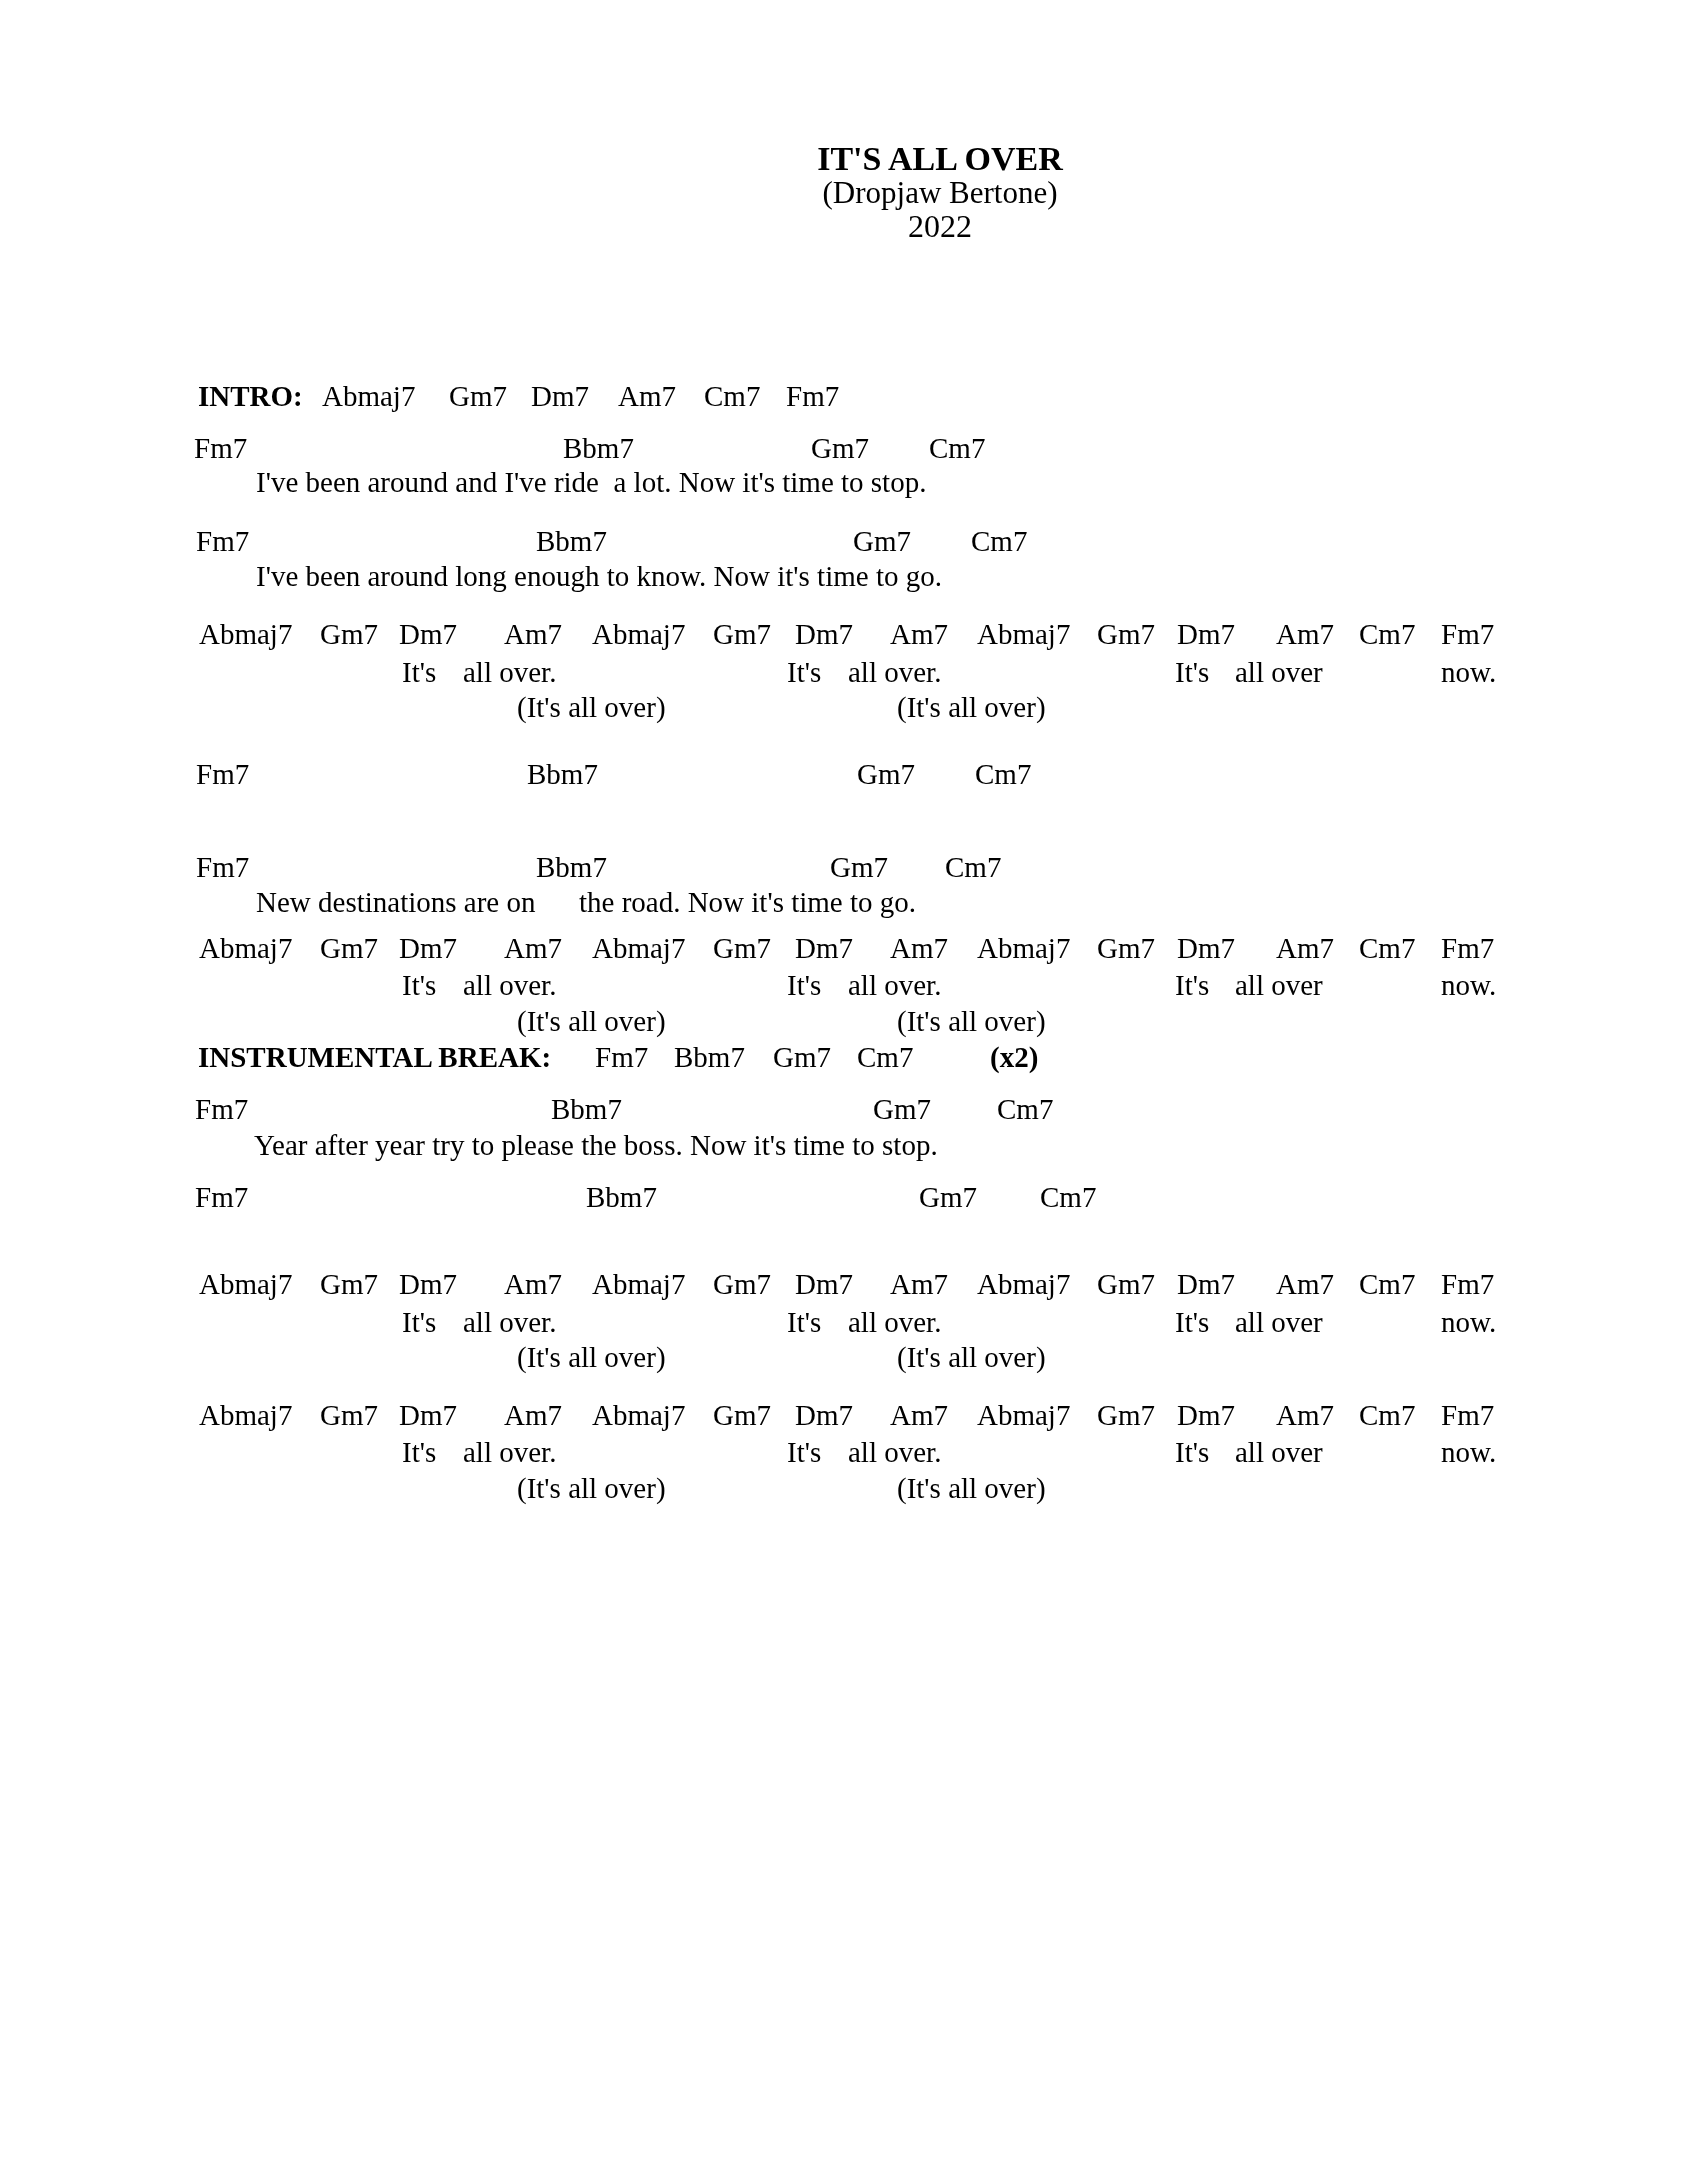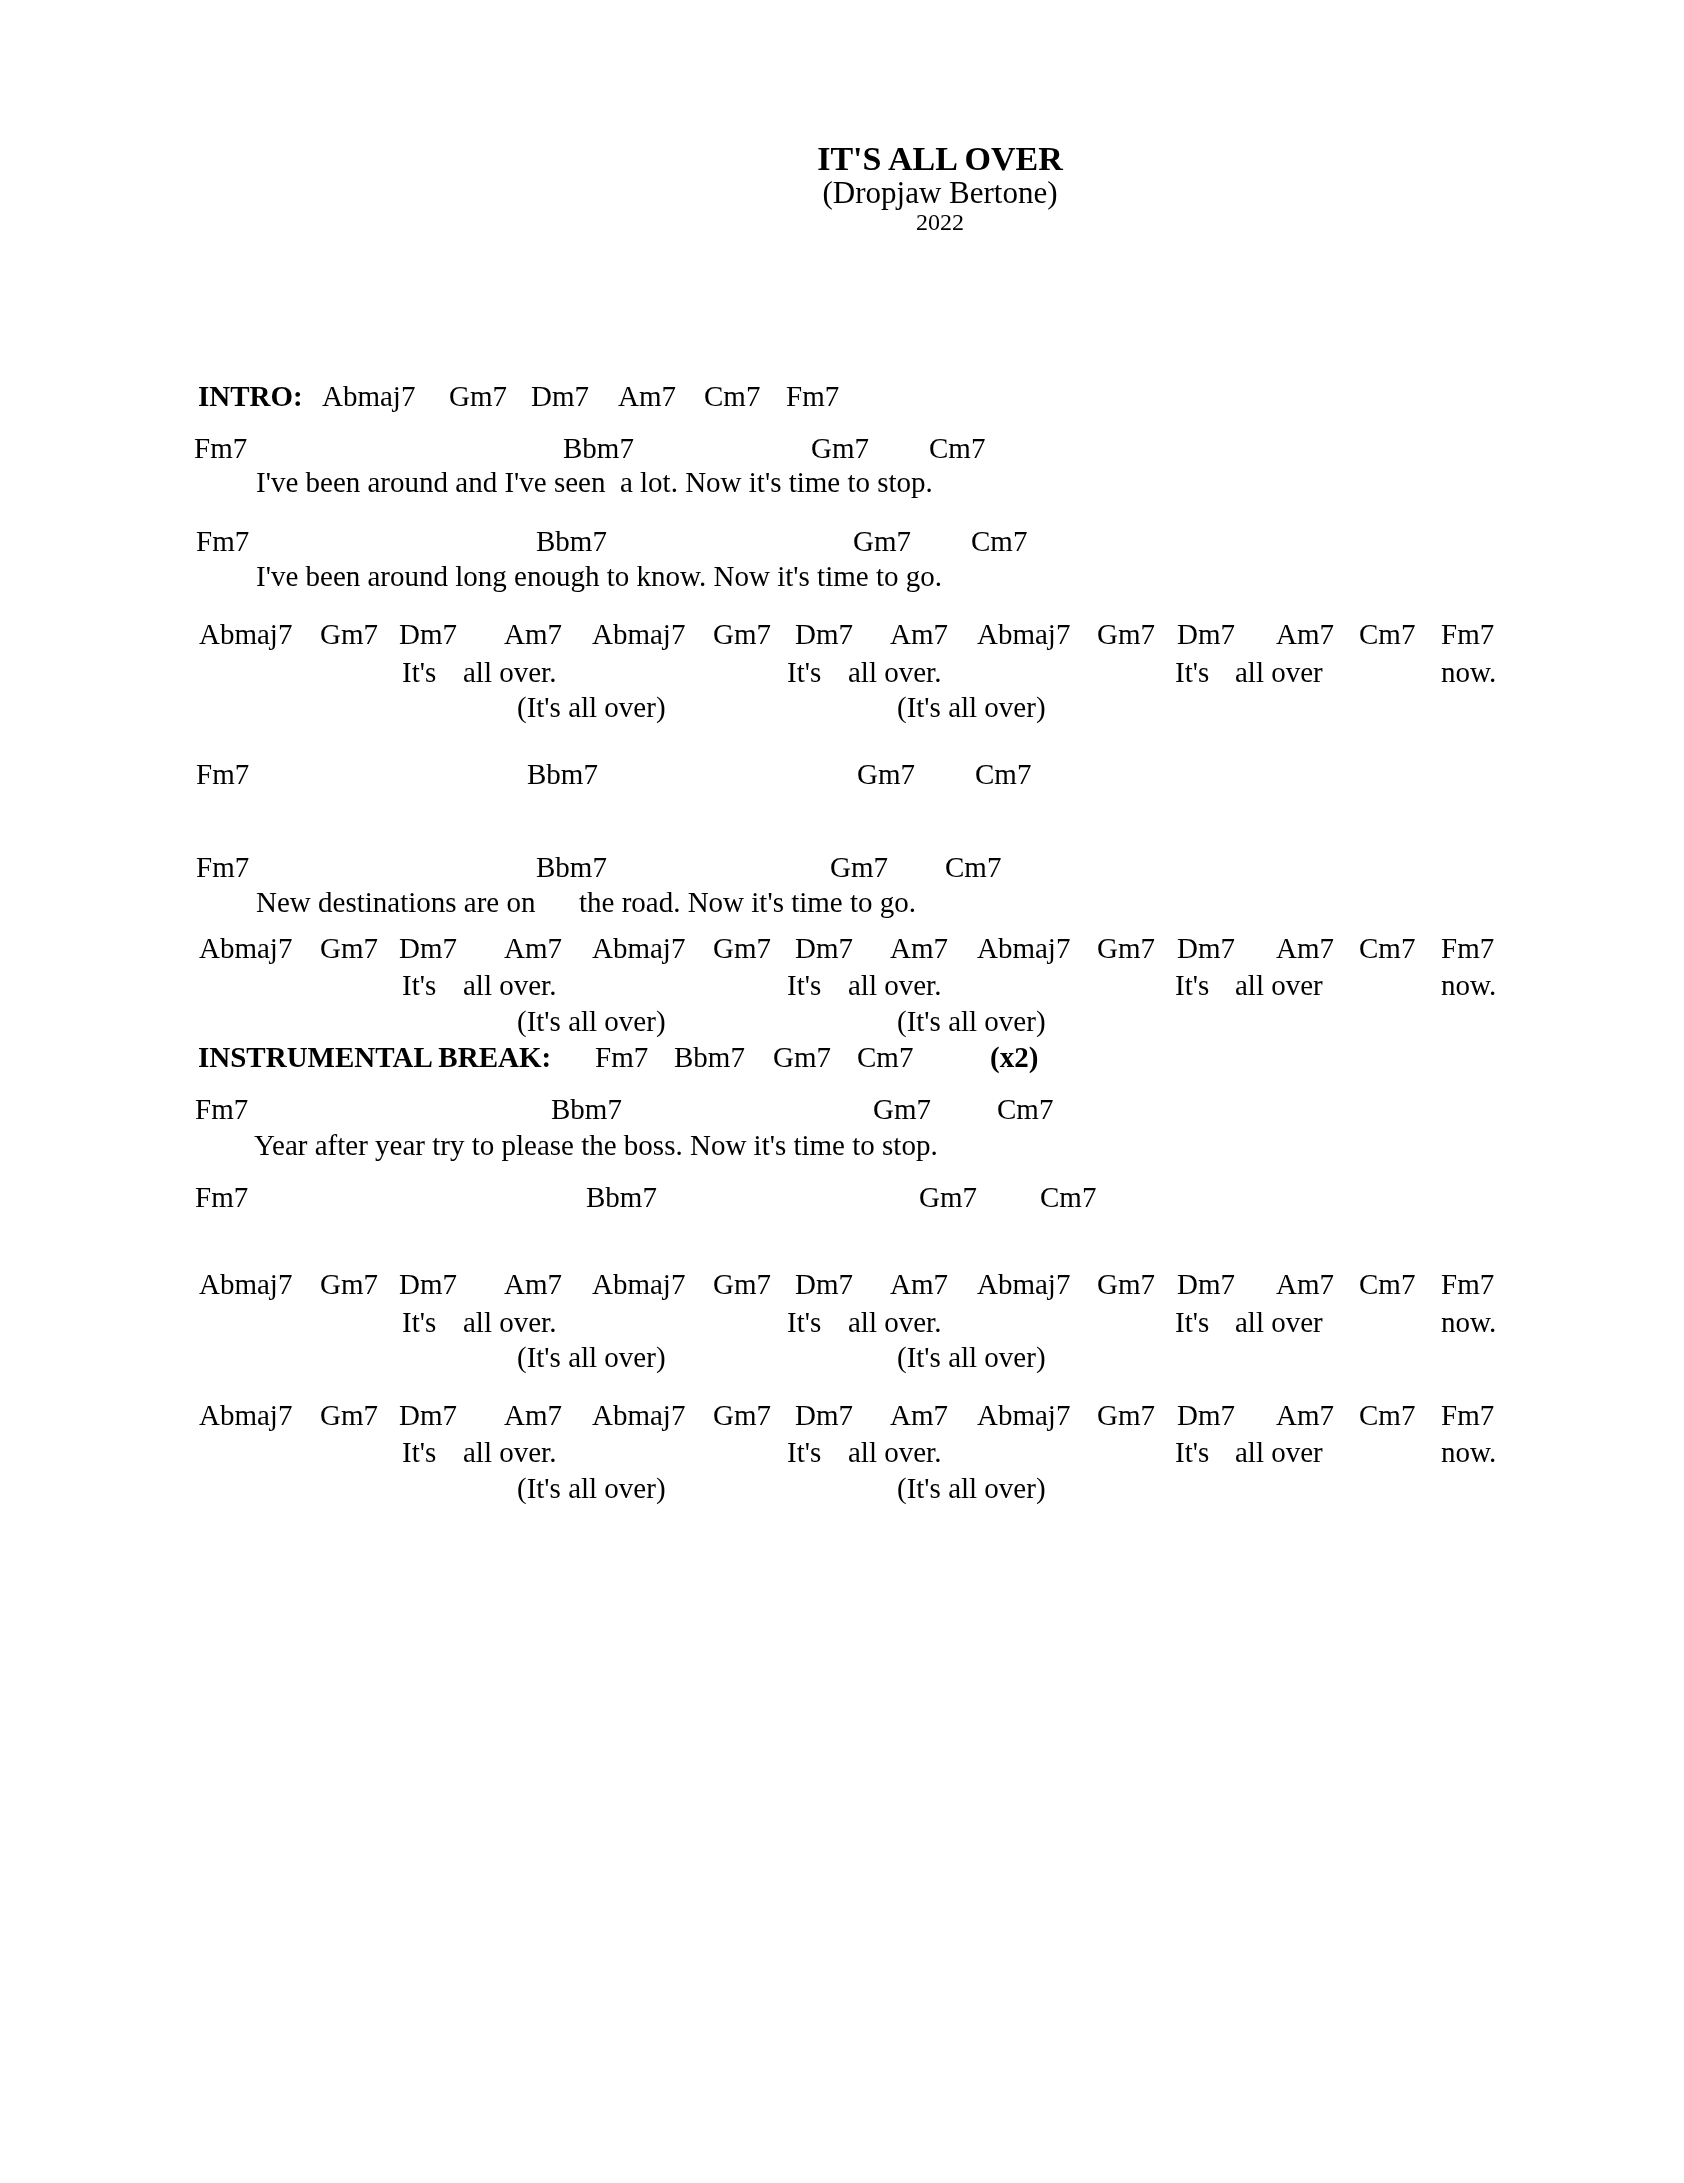--- a/index.html
+++ b/index.html
@@ -14,21 +14,21 @@
   }
   .centered {
     position: absolute;
     left: 940px;
     transform: translateX(-50%);
     white-space: pre;
     line-height: 1;
   }
   .title-main { top: 142px; font-size: 34px; font-weight: bold; }
   .title-sub  { top: 177px; font-size: 31px; }
-  .title-year { top: 210px; font-size: 24px; }
+  .title-year { top: 210px; font-size: 32px; }
   .line { position: absolute; left: 0; width: 100%; height: 38px; }
   .tok {
     position: absolute;
     top: 0;
     white-space: pre;
     line-height: 1;
     font-size: 29px;
   }
   .label { font-weight: bold; }
   .chord { font-weight: normal; }
@@ -51,21 +51,21 @@
       <span class="tok chord" style="left: 704px;">Cm7</span>
       <span class="tok chord" style="left: 786px;">Fm7</span>
     </div>
     <div class="line" style="top: 434px;">
       <span class="tok chord" style="left: 194px;">Fm7</span>
       <span class="tok chord" style="left: 563px;">Bbm7</span>
       <span class="tok chord" style="left: 811px;">Gm7</span>
       <span class="tok chord" style="left: 929px;">Cm7</span>
     </div>
     <div class="line" style="top: 468px;">
-      <span class="tok lyric" style="left: 256px;">I've been around and I've seen  a lot. Now it's time to stop.</span>
+      <span class="tok lyric" style="left: 256px;">I've been around and I've ride  a lot. Now it's time to stop.</span>
     </div>
     <div class="line" style="top: 527px;">
       <span class="tok chord" style="left: 196px;">Fm7</span>
       <span class="tok chord" style="left: 536px;">Bbm7</span>
       <span class="tok chord" style="left: 853px;">Gm7</span>
       <span class="tok chord" style="left: 971px;">Cm7</span>
     </div>
     <div class="line" style="top: 562px;">
       <span class="tok lyric" style="left: 256px;">I've been around long enough to know. Now it's time to go.</span>
     </div>

